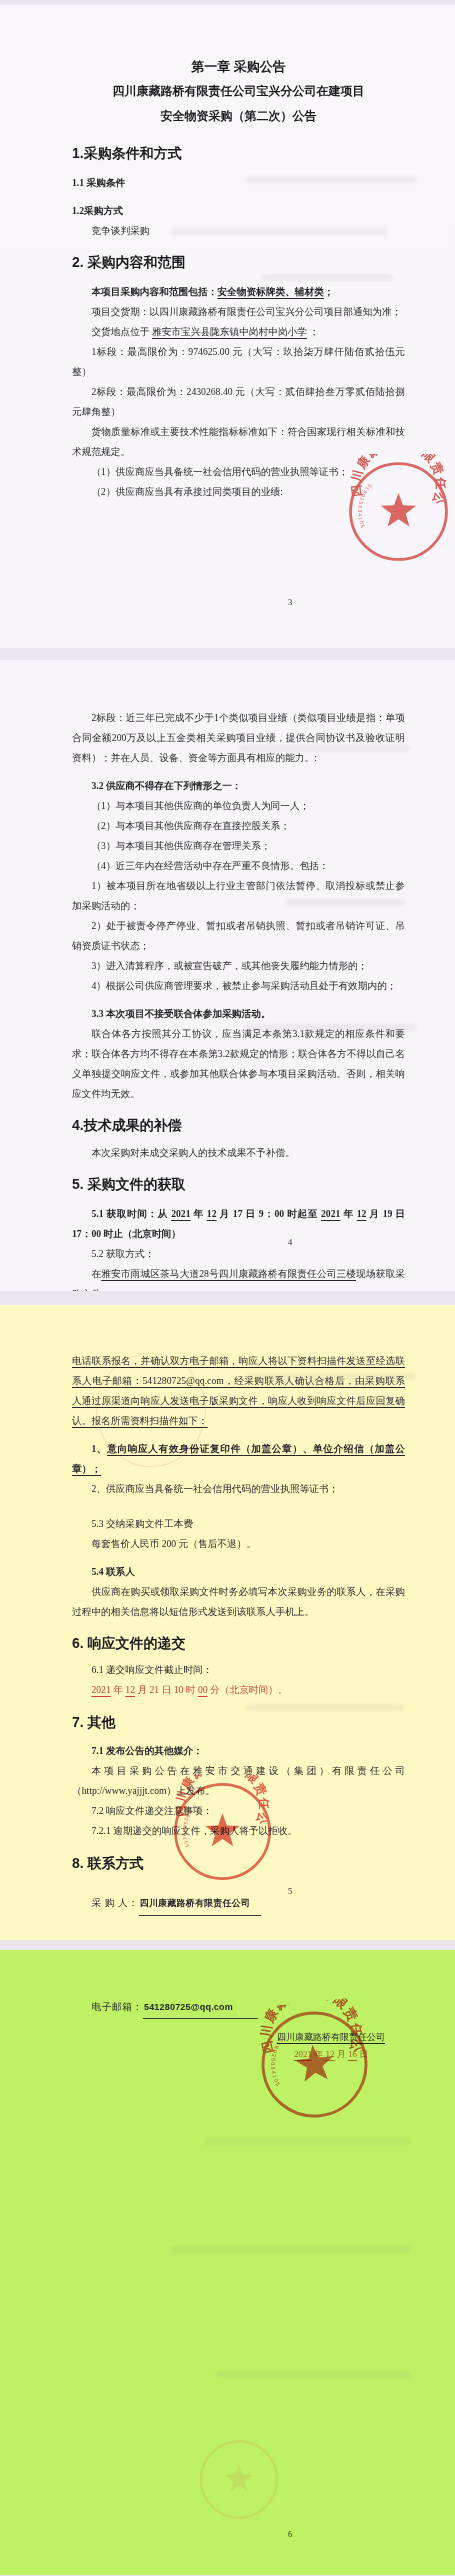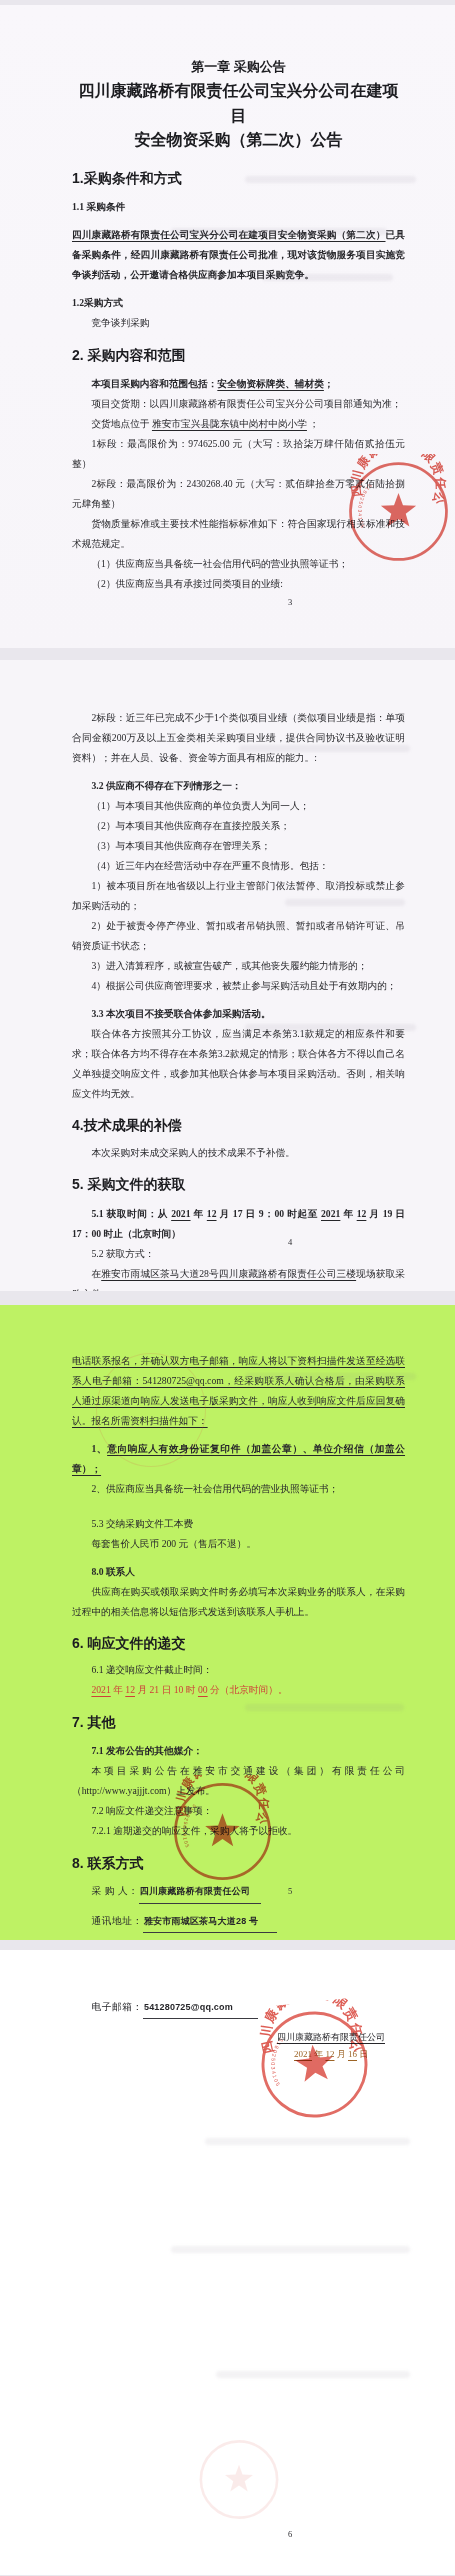--- a/index.html
+++ b/index.html
@@ -13,51 +13,51 @@
   .page{
     position:relative;
     width:456px;
     background:#f8f6fa;
     overflow:hidden;
     box-sizing:border-box;
     padding:0 51px 0 72px;
   }
   .page.p1{height:643px;margin-bottom:12.5px;background:linear-gradient(180deg,#f9f7fb 0%,#f7f5f9 100%);}
   .page.p2{height:631px;margin-bottom:13.7px;background:#f7f5f9;}
-  .page.p3{height:635px;margin-bottom:10.2px;background:#bef264;}
-  .page.p4{height:625px;background:#ffffff;}
+  .page.p3{height:635px;margin-bottom:10.2px;background:#fef9c3;}
+  .page.p4{height:625px;background:#bef264;}
   .t1{
     margin:50px 0 0 0;text-align:center;
     font-family:"Liberation Sans","DejaVu Sans",sans-serif;
     font-size:13px;font-weight:700;line-height:24.5px;color:#1c1c20;
   }
   .t2{
     margin:0;text-align:center;
     font-family:"Liberation Sans","DejaVu Sans",sans-serif;
-    font-size:16px;font-weight:700;line-height:24.5px;color:#1c1c20;
+    font-size:12px;font-weight:700;line-height:24.5px;color:#1c1c20;
   }
   .h{
     font-family:"Liberation Sans","DejaVu Sans",sans-serif;
     font-size:14px;font-weight:700;line-height:21.6px;color:#1c1c20;
     margin:11.4px 0 5.7px 0;
   }
   .b{
     font-size:9.7px;line-height:20px;margin:0;
     text-align:justify;
   }
   .ind{text-indent:2em;}
   .sp{margin-top:15px;}
   .sp2{margin-top:8px;font-weight:bold;}
   .u{text-decoration:underline;text-underline-offset:2.8px;text-decoration-thickness:0.6px;}
   .red{color:#ce4038;}
   .red .u{text-decoration-color:#ce4038;}
   .brown{color:#9d6426;}
   .brown .u{text-decoration-color:#9d6426;}
   .num{font-family:"Liberation Sans","DejaVu Sans",sans-serif;font-size:9px;}
-  .fieldrow{line-height:20.5px;margin-top:7px;text-indent:2em;}
+  .fieldrow{line-height:20.5px;margin-top:19px;text-indent:2em;}
   .flabel{letter-spacing:0.6px;}
   .fv{
     display:inline-block;border-bottom:0.6px solid #3a3a40;
     padding:0 3.4px 0.6px 1.1px;text-indent:0;
     font-family:"Liberation Sans","DejaVu Sans",sans-serif;
     font-size:9px;font-weight:600;letter-spacing:0.2px;
   }
   .w215{min-width:118px;} .w235{min-width:130px;} .w105{min-width:55px;} .w205{min-width:111px;}
   .pnum{
     position:absolute;left:288px;font-size:8.5px;color:#2e2e33;
@@ -94,21 +94,20 @@
     <div class="ghost" style="left:245px;top:171px;width:171px;"></div>
     <div class="ghost" style="left:171px;top:223px;width:216px;"></div>
     <div class="ghost" style="left:262px;top:269px;width:131px;"></div>
 
     <h1 class="t1">第一章 采购公告</h1>
     <h2 class="t2">四川康藏路桥有限责任公司宝兴分公司在建项目</h2>
     <h2 class="t2">安全物资采购（第二次）公告</h2>
 
     <div class="h sp">1.采购条件和方式</div>
     <p class="b sp2">1.1 采购条件</p>
-    <p class="b sp2"><span class="u">四川康藏路桥有限责任公司宝兴分公司在建项目安全物资采购（第二次）</span><span>已具备采购条件，经四川康藏路桥有限责任公司批准，现对该货物服务项目实施竞争谈判活动，公开邀请合格供应商参加本项目采购竞争。</span></p>
     <p class="b sp2">1.2采购方式</p>
     <p class="b ind">竞争谈判采购</p>
 
     <div class="h">2. 采购内容和范围</div>
     <p class="b ind sp2"><span>本项目采购内容和范围包括：</span><span class="u">安全物资标牌类、辅材类</span><span>；</span></p>
     <p class="b ind">项目交货期：以四川康藏路桥有限责任公司宝兴分公司项目部通知为准；</p>
     <p class="b ind"><span>交货地点位于 </span><span class="u">雅安市宝兴县陇东镇中岗村中岗小学</span><span> ；</span></p>
     <p class="b ind">1标段：最高限价为：974625.00 元（大写：玖拾柒万肆仟陆佰贰拾伍元整）</p>
     <p class="b ind">2标段：最高限价为：2430268.40 元（大写：贰佰肆拾叁万零贰佰陆拾捌元肆角整）</p>
     <p class="b ind">货物质量标准或主要技术性能指标标准如下：符合国家现行相关标准和技术规范规定。</p>
@@ -163,21 +162,21 @@
     <div class="faint-ring"></div>
     <div class="ghost" style="left:245px;top:68px;width:171px;"></div>
     <div class="ghost" style="left:245px;top:399px;width:159px;"></div>
 
     <p class="b u" style="margin-top:46px;">电话联系报名，并确认双方电子邮箱，响应人将以下资料扫描件发送至经选联系人电子邮箱：541280725@qq.com，经采购联系人确认合格后，由采购联系人通过原渠道向响应人发送电子版采购文件，响应人收到响应文件后应回复确认。报名所需资料扫描件如下：</p>
     <p class="b ind sp2"><span>1、</span><span class="u">意向响应人有效身份证复印件（加盖公章）、单位介绍信（加盖公章）；</span></p>
     <p class="b ind">2、供应商应当具备统一社会信用代码的营业执照等证书；</p>
 
     <p class="b ind sp">5.3 交纳采购文件工本费</p>
     <p class="b ind">每套售价人民币 200  元（售后不退）。</p>
-    <p class="b ind sp2">8.0 联系人</p>
+    <p class="b ind sp2">5.4 联系人</p>
     <p class="b ind">供应商在购买或领取采购文件时务必填写本次采购业务的联系人，在采购过程中的相关信息将以短信形式发送到该联系人手机上。</p>
 
     <div class="h">6. 响应文件的递交</div>
     <p class="b ind">6.1 递交响应文件截止时间：</p>
     <p class="b ind red"><span class="u">2021</span><span> 年 </span><span class="u">12</span><span> 月 21 日 10 时 </span><span class="u">00</span><span> 分（北京时间）。</span></p>
 
     <div class="h">7. 其他</div>
     <p class="b ind sp2">7.1 发布公告的其他媒介：</p>
     <p class="b ind">本项目采购公告在雅安市交通建设（集团）有限责任公司（http://www.yajjjt.com）上发布。</p>
     <p class="b ind">7.2 响应文件递交注意事项：</p>

